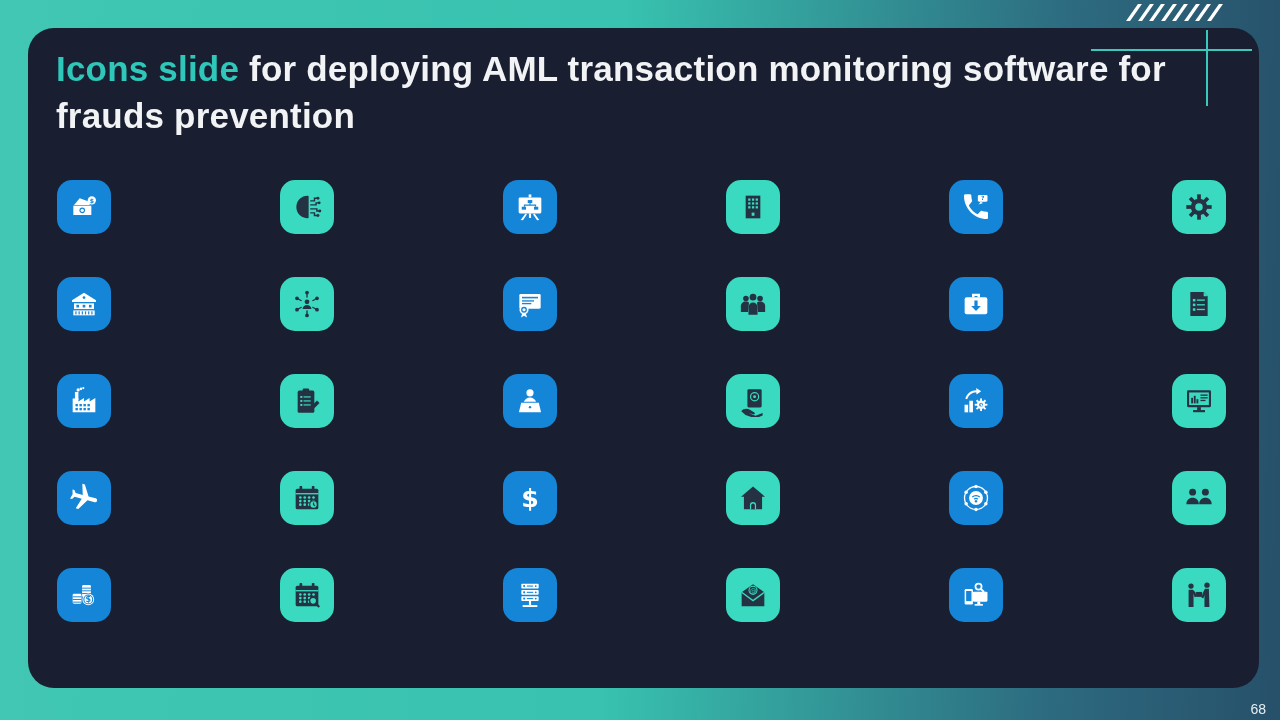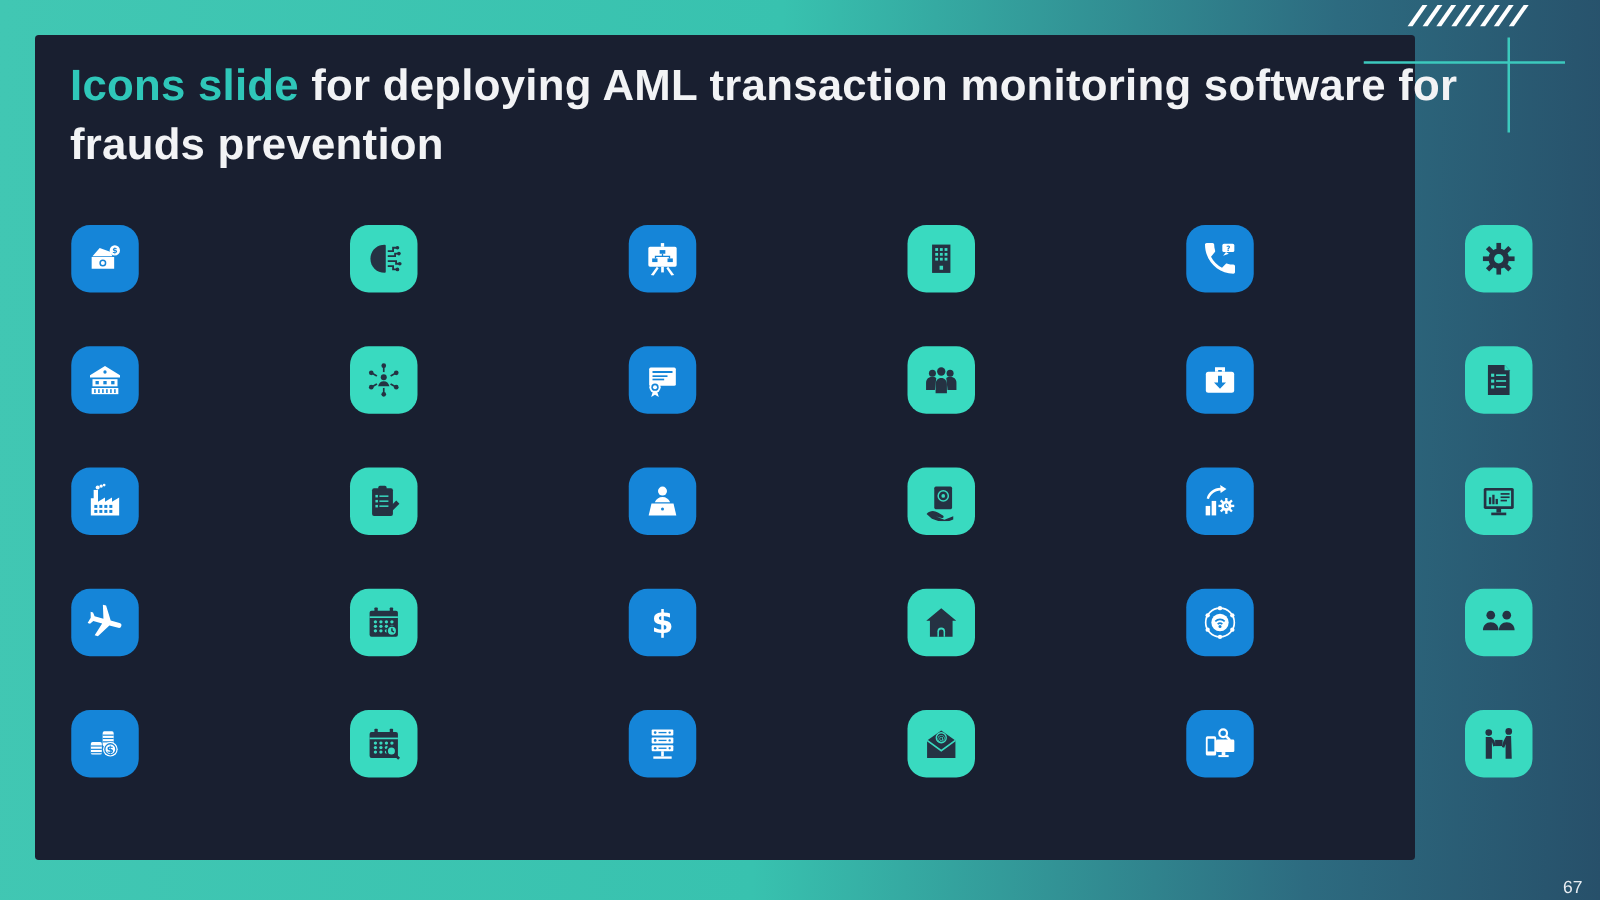--- a/index.html
+++ b/index.html
@@ -2,22 +2,22 @@
 <html><head>
 <meta charset="utf-8">
 <style>
   html,body{margin:0;padding:0}
   body{
     width:1280px;height:720px;position:relative;overflow:hidden;
     font-family:"Liberation Sans",sans-serif;
     background:linear-gradient(92deg,#41c7b3 0%,#38c2af 48%,#2d6b80 82%,#27506a 100%);
   }
   .card{
-    position:absolute;left:28px;top:28px;width:1104px;height:660px;
-    background:#191f30;border-radius:3px;
+    position:absolute;left:28px;top:28px;width:1204px;height:660px;
+    background:#191f30;border-radius:26px;padding-left:27px;
   }
   .title-block{
     position:absolute;left:28px;top:18px;width:1170px;
     font-size:35px;font-weight:bold;line-height:1.33;letter-spacing:.2px;
   }
   .title-accent{color:#2fc7b9}
   .title-rest{color:#f2f3f5}
   .deco-slashes{
     position:absolute;top:4px;right:64px;display:flex;gap:8px;
   }
@@ -540,13 +540,13 @@
   <span class="slash"></span>
   <span class="slash"></span>
   <span class="slash"></span>
   <span class="slash"></span>
   <span class="slash"></span>
   <span class="slash"></span>
 </div>
 <div class="cross-h"></div>
 <div class="cross-v"></div>
 
-<div class="page-number">67</div>
+<div class="page-number">68</div>
 
 </body></html>

